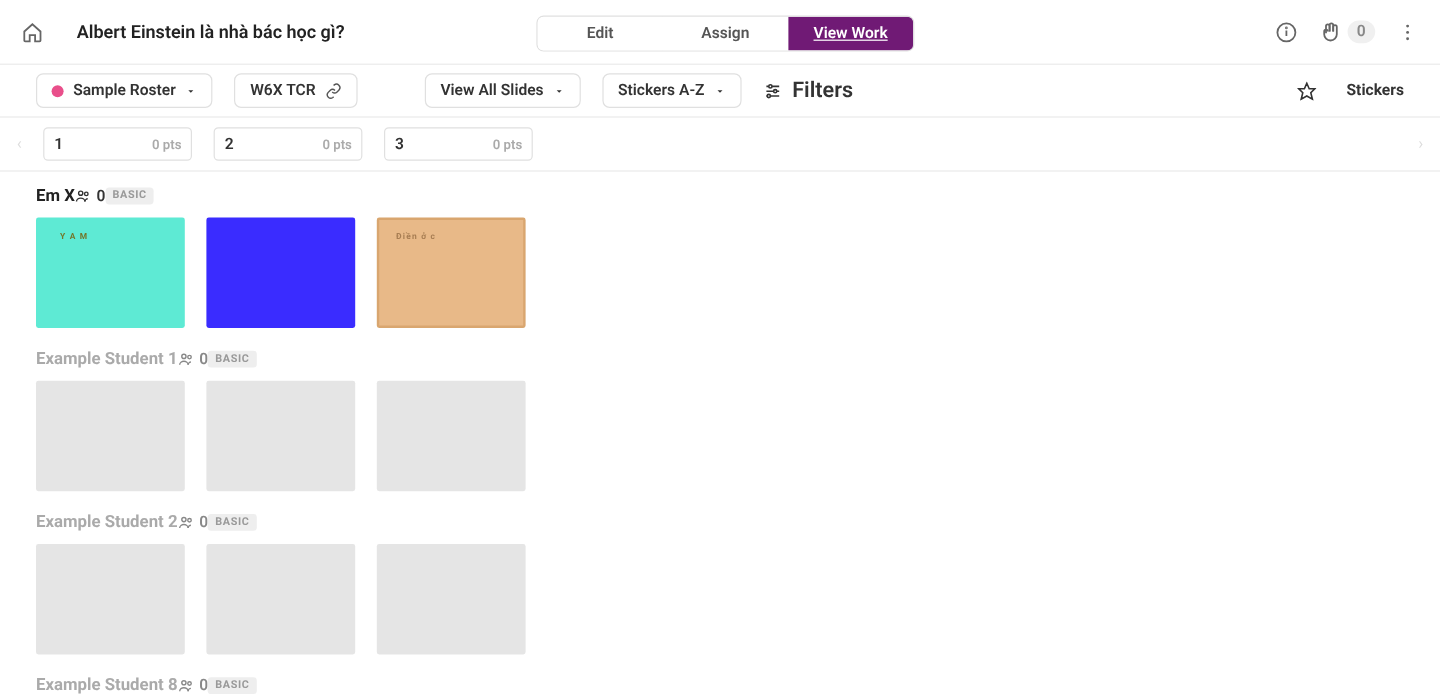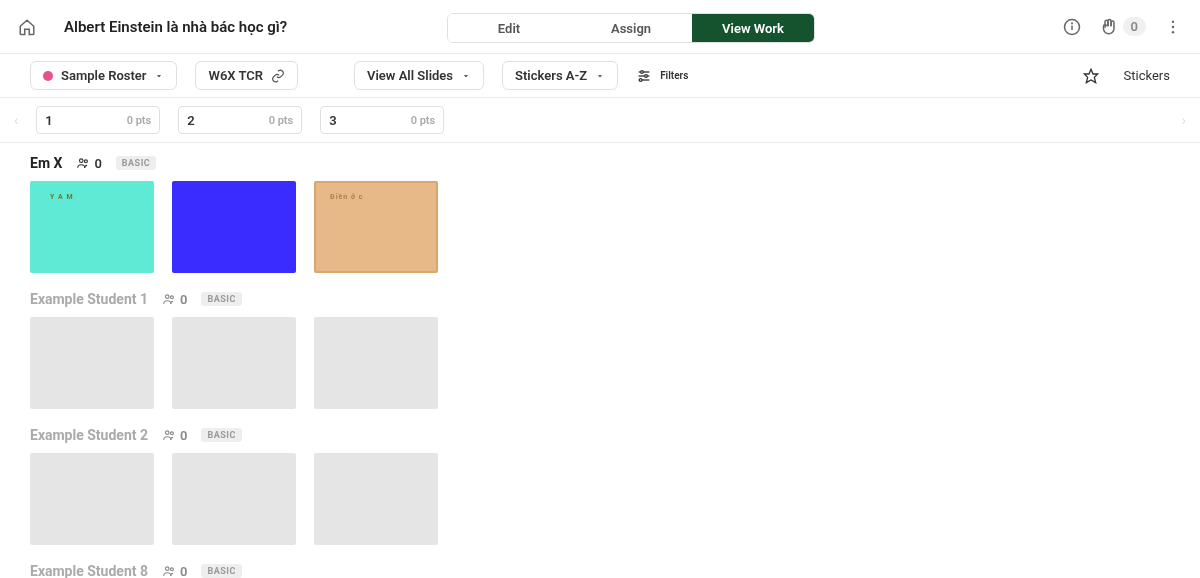--- a/index.html
+++ b/index.html
@@ -1,41 +1,41 @@
 <!DOCTYPE html>
 <html><head>
 <meta charset="utf-8">
 <style>
 * { margin: 0; padding: 0; box-sizing: border-box; font-family: -apple-system, BlinkMacSystemFont, "Segoe UI", Roboto, Helvetica, Arial, sans-serif; }
 body { background: #fff; color: #1a1a1a; width: 1200px; height: 578px; overflow: hidden; }
 .topbar { display: flex; align-items: center; height: 54px; padding: 0 18px; border-bottom: 1px solid #eaeaea; }
 .home-icon { width: 18px; height: 18px; color: #444; cursor: pointer; }
 .title { margin-left: 28px; font-size: 15px; font-weight: 600; color: #222; }
-.tab-group { display: flex; margin-left: auto; margin-right: auto; border: 1px solid #e0e0e0; border-radius: 6px; overflow: hidden; height: 30px; position: absolute; left: 447px; top: 13px; width: 368px; }
+.tab-group { display: flex; margin-left: auto; margin-right: auto; border: 1px solid #e0e0e0; border-radius: 6px; overflow: hidden; height: 30px; position: absolute; left: 447px; top: 13px; width: 315px; }
 .tab-btn { flex: 1; background: #fff; border: none; font-size: 13px; font-weight: 600; color: #555; cursor: pointer; }
-.tab-btn.active { background: #14532d; color: #fff; }
+.tab-btn.active { background: #701a75; color: #fff; text-decoration: underline; }
 .topbar-right { margin-left: auto; display: flex; align-items: center; gap: 18px; }
 .icon-btn { width: 18px; height: 18px; color: #666; cursor: pointer; display: flex; align-items: center; justify-content: center; }
 .counter-chip { display: flex; align-items: center; gap: 6px; font-size: 13px; color: #555; }
 .counter-chip .chip { background: #f0f0f0; padding: 2px 8px; border-radius: 10px; font-weight: 600; color: #888; }
 .toolbar { display: flex; align-items: center; height: 44px; padding: 0 30px; border-bottom: 1px solid #eaeaea; gap: 18px; }
 .pill { display: flex; align-items: center; gap: 8px; border: 1px solid #e0e0e0; border-radius: 6px; padding: 6px 12px; font-size: 13px; font-weight: 600; color: #333; cursor: pointer; background: #fff; }
 .pill .dot { width: 10px; height: 10px; border-radius: 50%; background: #e94f8b; }
 .chev { width: 10px; height: 10px; }
 .link-icon { width: 14px; height: 14px; color: #555; }
-.filters { display: flex; align-items: center; gap: 8px; font-size: 10px; font-weight: 600; color: #333; cursor: pointer; }
-.toolbar-right { margin-left: auto; display: flex; align-items: center; gap: 25px; font-size: 13px; font-weight: 400; color: #333; cursor: pointer; }
+.filters { display: flex; align-items: center; gap: 8px; font-size: 18px; font-weight: 600; color: #333; cursor: pointer; }
+.toolbar-right { margin-left: auto; display: flex; align-items: center; gap: 25px; font-size: 13px; font-weight: 700; color: #333; cursor: pointer; }
 .points-row { display: flex; align-items: center; height: 45px; padding: 0 14px; gap: 18px; border-bottom: 1px solid #eaeaea; position: relative; }
 .pt-box { display: flex; align-items: center; justify-content: space-between; border: 1px solid #e0e0e0; border-radius: 4px; width: 124px; height: 28px; padding: 0 8px; font-size: 13px; }
 .pt-box .num { font-weight: 600; color: #333; }
 .pt-box .pts { color: #aaa; font-size: 11px; font-weight: 600; }
 .nav-arrow { color: #ddd; font-size: 14px; }
 .content { height: calc(578px - 54px - 44px - 45px); overflow-y: scroll; padding: 12px 30px; }
 .student-block { margin-bottom: 18px; }
-.student-header { display: flex; align-items: center; gap: 14px; margin-bottom: 10px; }
+.student-header { display: flex; align-items: center; margin-bottom: 10px; }
 .student-name { font-size: 14px; font-weight: 700; color: #222; }
 .student-name.muted { color: #aaa; }
 .ppl { display: flex; align-items: center; gap: 4px; font-size: 13px; font-weight: 600; color: #888; }
 .ppl.dark { color: #333; }
 .badge { background: #eee; color: #999; font-size: 9px; font-weight: 700; padding: 2px 6px; border-radius: 3px; letter-spacing: 0.5px; }
 .slides-row { display: flex; gap: 18px; }
 .slide { width: 124px; height: 92px; border-radius: 2px; position: relative; }
 .slide.yellow { background: #5eead4; }
 .slide.blue { background: #3a2cff; }
 .slide.tan { background: #e8b988; border: 2px solid #d9a66f; }

